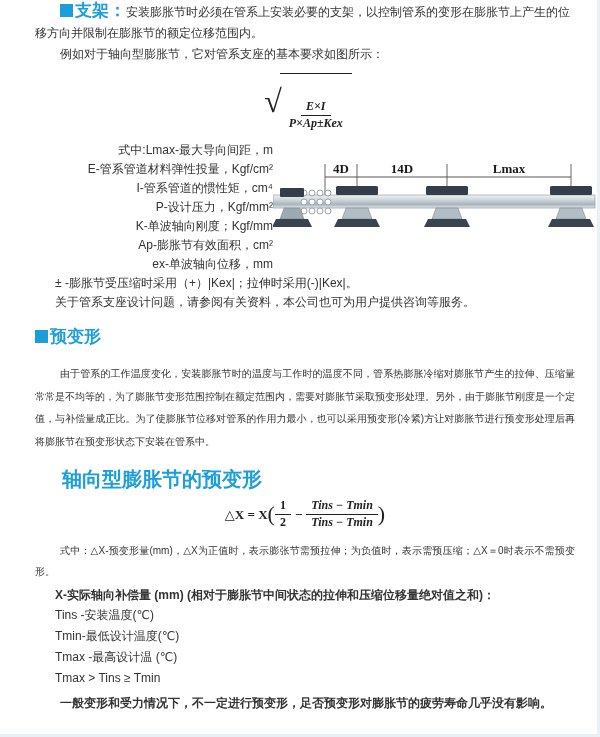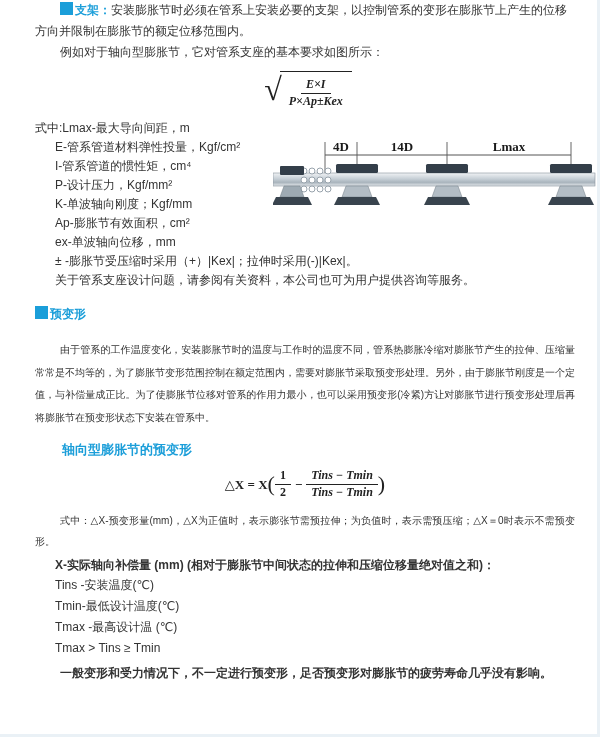--- a/index.html
+++ b/index.html
@@ -10,46 +10,46 @@
     font-family:"Liberation Sans","DejaVu Sans",sans-serif;
     color:#333; overflow:hidden;
   }
   .title {
     text-align:center; font-size:23px; font-weight:700; color:#141414;
     padding:14px 0 8px; letter-spacing:1px;
   }
   .content { padding:0 22px 10px 35px; font-size:12px; line-height:21px; }
   p { margin:0; }
   .indent1 { text-indent:25px; }
-  .sec-head { color:var(--accent); font-weight:700; font-size:12px; }
+  .sec-head { color:var(--accent); font-weight:700; font-size:17px; }
   .sq {
     display:inline-block; width:13px; height:13px; background:var(--accent);
     margin-right:2px; vertical-align:-1px;
   }
   .h2row { margin:14px 0 14px; }
-  .h3 { color:var(--accent); font-size:13px; font-weight:700; margin:10px 0 6px 27px; }
+  .h3 { color:var(--accent); font-size:20px; font-weight:700; margin:16px 0 6px 27px; }
 
   
   .formula {
     display:flex; justify-content:center; align-items:center;
     font-family:"Liberation Serif","DejaVu Serif",serif; font-weight:700;
     color:#222; font-size:14px; margin:8px 0 10px;
   }
   .frac { display:inline-flex; flex-direction:column; align-items:center;
           font-size:12px; line-height:1.3; font-style:italic; }
   .frac .num { border-bottom:1px solid #222; padding:0 5px; }
   .frac .den { padding:0 5px; }
   .radical { font-size:32px; font-weight:400; line-height:0.8; margin-left:6px; margin-right:-2px; }
-  .overbar { border-top:1.5px solid #222; padding:1px 4px 0; }
+  .overbar { border-top:1.5px solid #222; padding:21px 4px 0; }
   .paren { font-size:22px; font-weight:400; line-height:1; }
   .op { margin:0 4px; }
 
   
   .two-col { display:flex; margin-top:2px; }
-  .defs { flex:0 0 238px; }
+  .defs { flex:0 0 238px;text-align:right; }
   .def-line { line-height:19px; white-space:nowrap; }
   .pad { padding-left:20px; }
   .diagram-wrap { flex:1; padding-top:14px; }
 
   .body-just { text-align:justify; text-indent:25px; line-height:22.5px; font-size:10px; }
   .lh21 { line-height:21px; }
   .mt4 { margin-top:4px;font-weight:bold; }
 </style>
 </head>
 <body>

